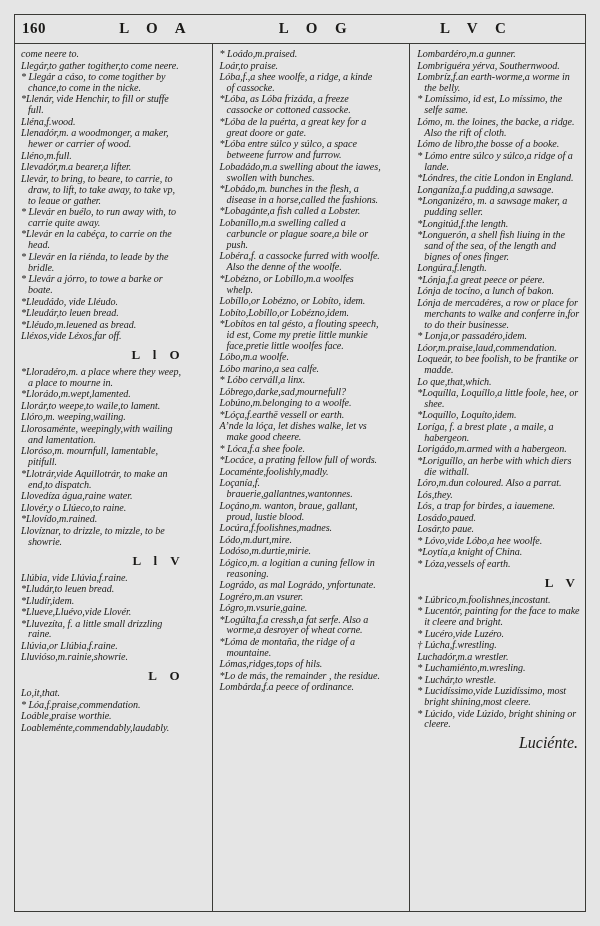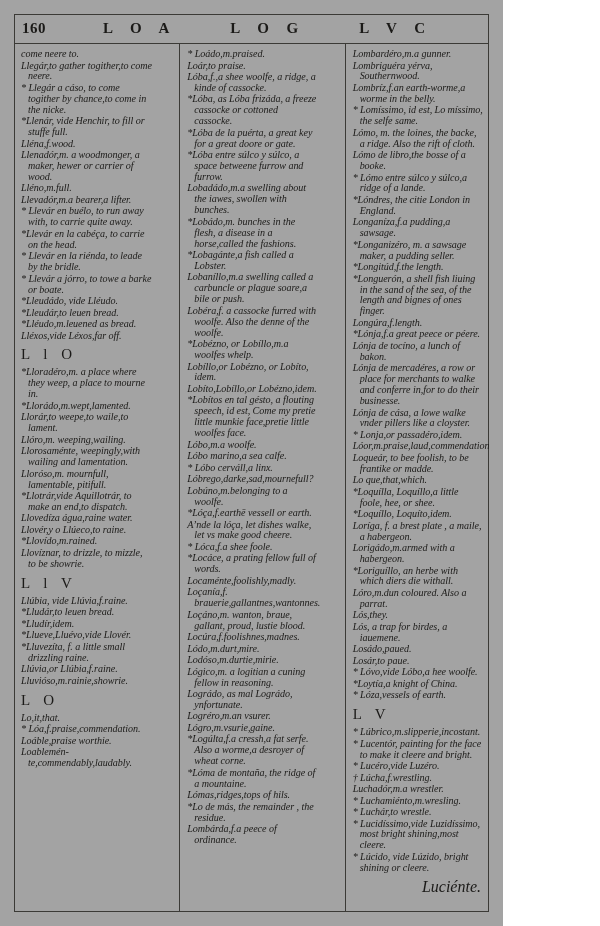--- a/index.html
+++ b/index.html
@@ -9,23 +9,23 @@
   }
   body {
     width: 600px;
     height: 926px;
     font-family: "Liberation Serif", serif;
     color: #1b1a18;
     overflow: hidden;
   }
   #page {
     position: relative;
-    width: 503px;
+    width: 600px;
     height: 926px;
-    background: #a3a3a3;
+    background: #e5e5e5;
     box-sizing: border-box;
     padding: 16px;
   }
   
   .frame {
     position: absolute;
     left: 14px;
     top: 14px;
     right: 14px;
     bottom: 14px;
@@ -86,24 +86,24 @@
     font-size: 10.1px;
     line-height: 10.9px;
     margin: 0 0 0.6px 0;
     text-indent: 0;
     padding-left: 7px;
     text-indent: -7px;
     font-style: italic;
     letter-spacing: -0.05px;
   }
   .secthead {
-    text-align: left;
-    font-size: 15px;
+    text-align: right;
+    font-size: 13px;
     letter-spacing: 5px;
-    font-weight: normal;
+    font-weight: bold;
     font-style: normal;
     margin: 5px 0 4px 0;
   }
   .colfoot {
     text-align: right;
     font-size: 16px;
     font-style: italic;
     margin-top: 4px;
     padding-right: 2px;
   }
@@ -126,20 +126,21 @@
   <div class="columns">
     <div class="col" id="col0">
         <div class="entry">come neere to.</div>
         <div class="entry">Llegár,to gather togither,to come neere.</div>
         <div class="entry">* Llegár a cáso,  to  come  togither  by chance,to come in the nicke.</div>
         <div class="entry">*Llenár, vide Henchir, to fill or stuffe full.</div>
         <div class="entry">Lléna,f.wood.</div>
         <div class="entry">Llenadór,m.  a woodmonger, a maker, hewer or carrier of wood.</div>
         <div class="entry">Lléno,m.full.</div>
         <div class="entry">Llevadór,m.a bearer,a lifter.</div>
+        <div class="entry">Llevár, to bring, to beare, to carrie, to draw, to lift, to take away, to take vp, to leaue or gather.</div>
         <div class="entry">* Llevár en buélo, to run away with, to carrie quite away.</div>
         <div class="entry">*Llevár en la cabéça, to carrie on the head.</div>
         <div class="entry">* Llevár en la riénda, to leade by the bridle.</div>
         <div class="entry">* Llevár a jórro,  to  towe a barke or boate.</div>
         <div class="entry">*Lleudádo, vide Lléudo.</div>
         <div class="entry">*Lleudár,to leuen bread.</div>
         <div class="entry">*Lléudo,m.leuened as bread.</div>
         <div class="entry">Lléxos,vide Léxos,far off.</div>
         <div class="secthead">L l O</div>
         <div class="entry">*Lloradéro,m. a place where they weep, a place to mourne in.</div>
@@ -218,40 +219,39 @@
         <div class="entry">* Lómo entre súlco y súlco,a ridge of a lande.</div>
         <div class="entry">*Lóndres, the citie London in England.</div>
         <div class="entry">Longaníza,f.a pudding,a sawsage.</div>
         <div class="entry">*Longanizéro, m. a sawsage maker, a pudding seller.</div>
         <div class="entry">*Longitúd,f.the length.</div>
         <div class="entry">*Longuerón, a shell fish liuing in the sand of the sea, of the length and bignes of ones finger.</div>
         <div class="entry">Longúra,f.length.</div>
         <div class="entry">*Lónja,f.a great peece or péere.</div>
         <div class="entry">Lónja de tocíno, a lunch of bakon.</div>
         <div class="entry">Lónja de mercadéres, a row or place for merchants to walke and conferre in,for to do their businesse.</div>
-        <div class="entry">Lónja de cása, a lowe walke vnder pillers like a cloyster.</div>
         <div class="entry">* Lonja,or passadéro,idem.</div>
         <div class="entry">Lóor,m.praise,laud,commendation.</div>
         <div class="entry">Loqueár, to bee foolish, to be frantike or madde.</div>
         <div class="entry">Lo que,that,which.</div>
         <div class="entry">*Loquílla, Loquíllo,a little foole, hee, or shee.</div>
         <div class="entry">*Loquíllo, Loquíto,idem.</div>
         <div class="entry">Loríga, f. a brest plate , a maile, a habergeon.</div>
         <div class="entry">Lorigádo,m.armed with a habergeon.</div>
         <div class="entry">*Loriguíllo, an herbe with which diers die withall.</div>
         <div class="entry">Lóro,m.dun coloured. Also a parrat.</div>
         <div class="entry">Lós,they.</div>
         <div class="entry">Lós, a trap for birdes, a iauemene.</div>
         <div class="entry">Losádo,paued.</div>
         <div class="entry">Losár,to paue.</div>
         <div class="entry">* Lóvo,vide Lóbo,a hee woolfe.</div>
         <div class="entry">*Loytía,a knight of China.</div>
         <div class="entry">* Lóza,vessels of earth.</div>
         <div class="secthead">L V</div>
-        <div class="entry">* Lúbrico,m.slipperie,incostant.</div>
+        <div class="entry">* Lúbrico,m.foolishnes,incostant.</div>
         <div class="entry">* Lucentór,  painting  for the face  to make it cleere and bright.</div>
         <div class="entry">* Lucéro,vide Luzéro.</div>
         <div class="entry">† Lúcha,f.wrestling.</div>
         <div class="entry">Luchadór,m.a wrestler.</div>
         <div class="entry">* Luchamiénto,m.wresling.</div>
         <div class="entry">* Luchár,to wrestle.</div>
         <div class="entry">* Lucidíssimo,vide Luzidíssimo, most bright shining,most cleere.</div>
         <div class="entry">* Lúcido,  vide Lúzido, bright shining or cleere.</div>
         <div class="colfoot">Luciénte.</div>
       </div>

